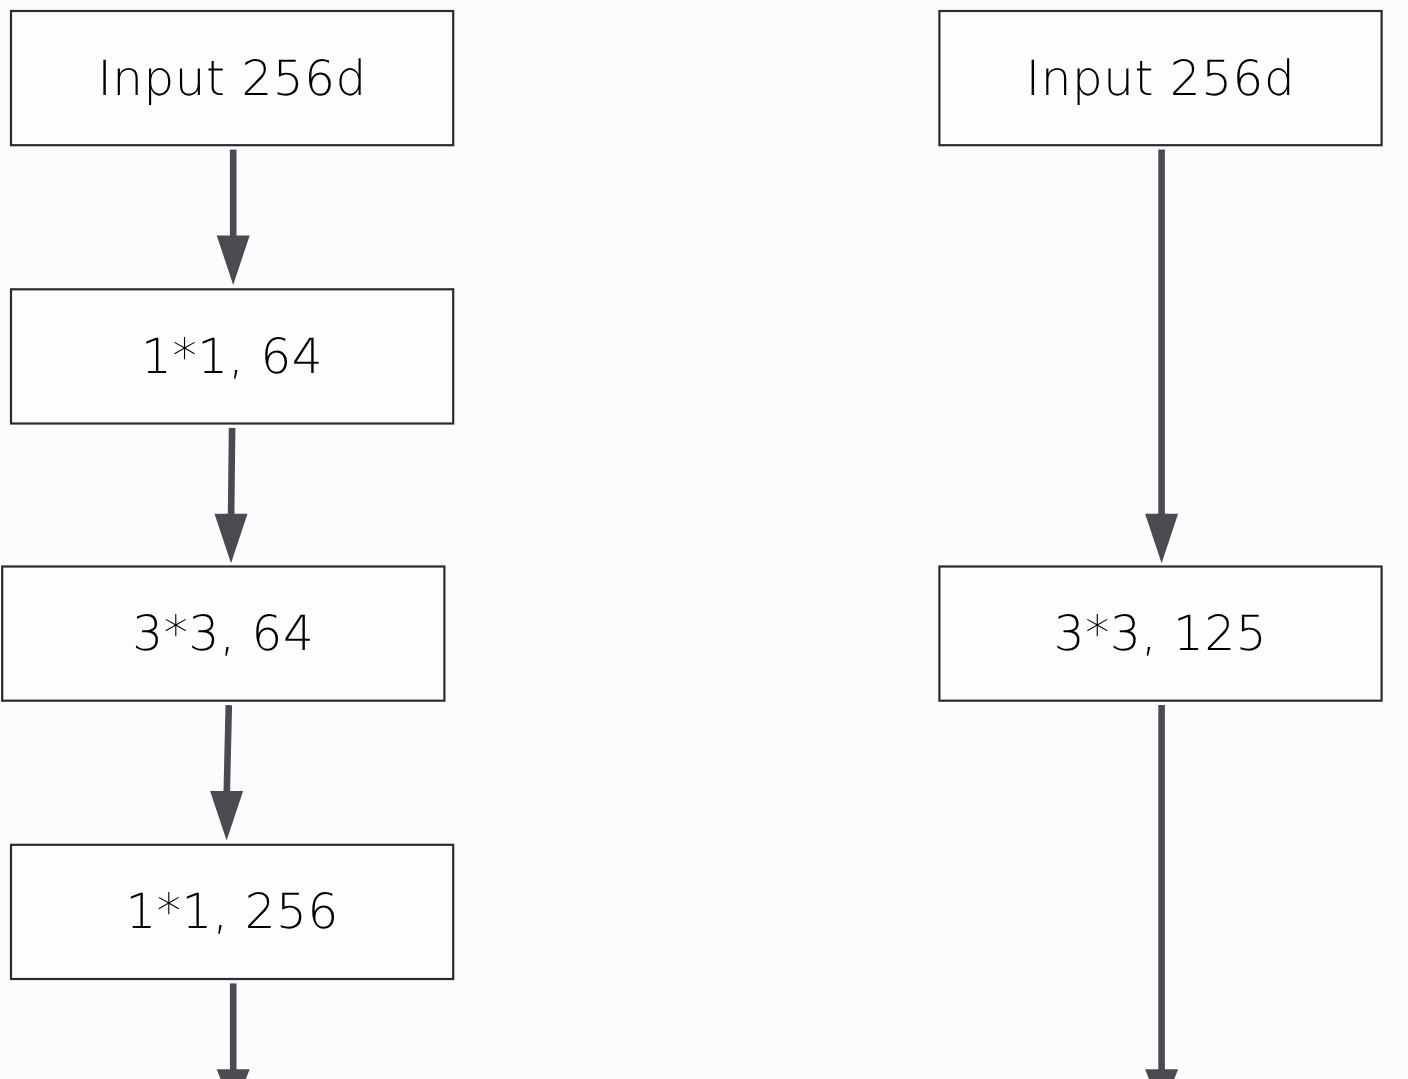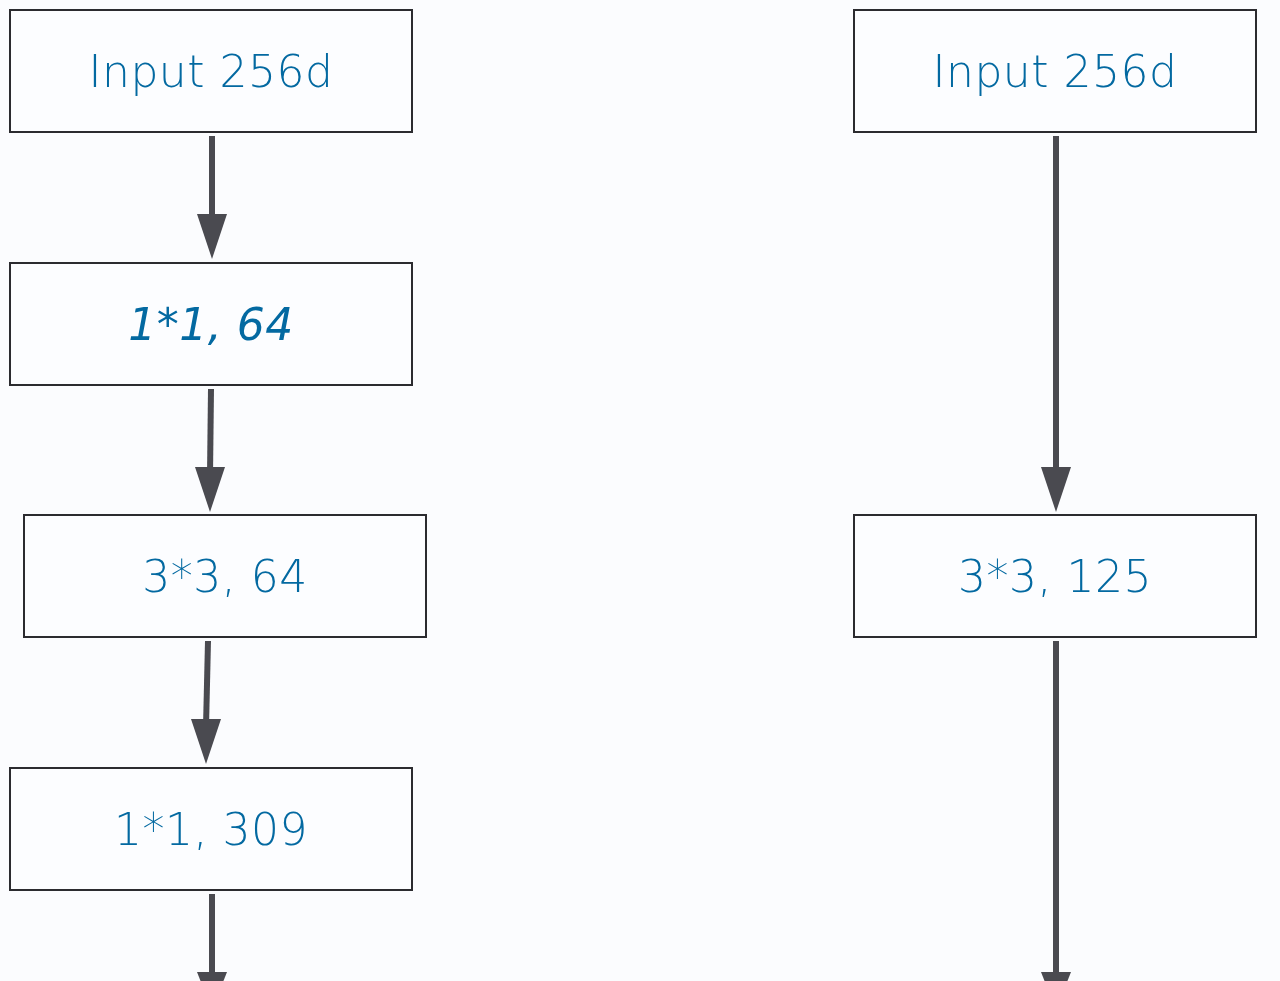--- a/index.html
+++ b/index.html
@@ -1,34 +1,34 @@
 <!DOCTYPE html>
 <html><head>
 <meta charset="utf-8">
 <style>
   html,body{margin:0;padding:0;}
   body{width:1280px;height:981px;background:#fbfcfe;position:relative;overflow:hidden;font-family:"DejaVu Sans",sans-serif;}
   .box{position:absolute;width:404px;height:124px;border:2px solid #2b2b2f;background:#fcfdff;box-sizing:border-box;display:flex;align-items:center;justify-content:center;}
-  .box span{font-size:44px;color:#0369a1;letter-spacing:0.5px;font-weight:300;}
+  .box span{font-size:44px;color:#000000;letter-spacing:0.5px;font-weight:300;}
   svg{position:absolute;left:0;top:0;}
 </style>
 </head>
 <body>
 
 <div class="box" style="left:9px;top:9px;">
     <span>Input 256d</span>
   </div>
-<div class="box" style="left:9px;top:262px;font-style:italic;">
+<div class="box" style="left:9px;top:262px;">
     <span>1*1, 64</span>
   </div>
-<div class="box" style="left:23px;top:514px;">
+<div class="box" style="left:1px;top:514px;">
     <span>3*3, 64</span>
   </div>
 <div class="box" style="left:9px;top:767px;">
-    <span>1*1, 309</span>
+    <span>1*1, 256</span>
   </div>
 
 <div class="box" style="left:853px;top:9px;">
     <span>Input 256d</span>
   </div>
 <div class="box" style="left:853px;top:514px;">
     <span>3*3, 125</span>
   </div>
 
 <svg width="1280" height="981">

